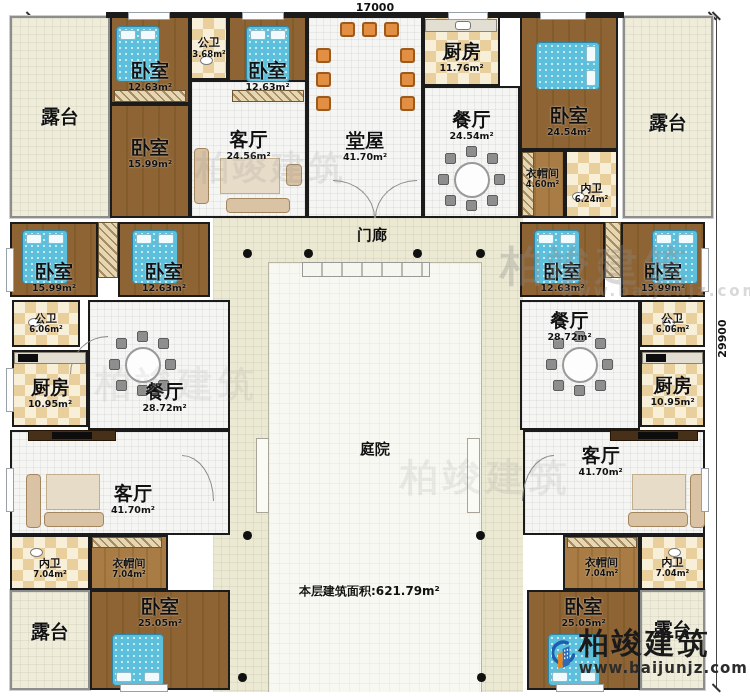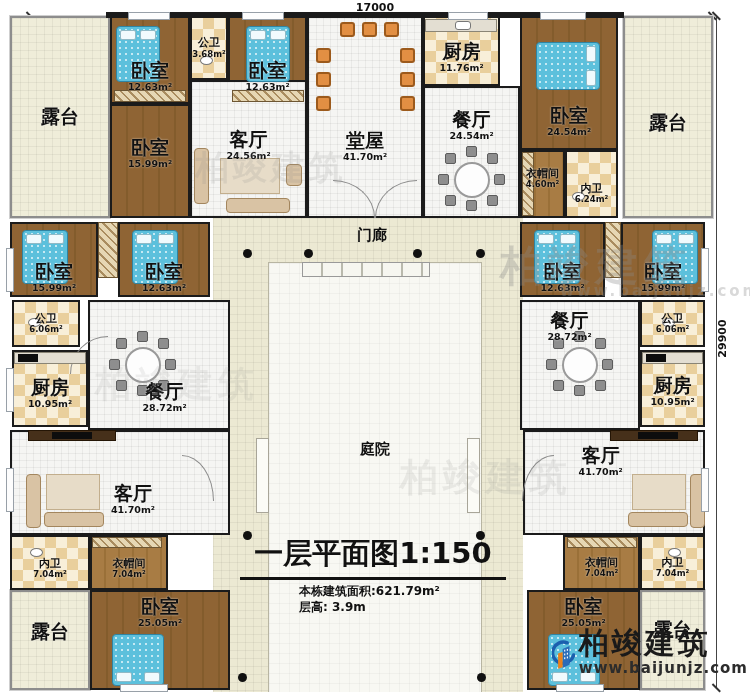--- a/index.html
+++ b/index.html
@@ -405,24 +405,22 @@
   <div class="win" style="left:448px;top:12px;width:40px;height:8px;"></div>
   <div class="win" style="left:540px;top:12px;width:46px;height:8px;"></div>
   <div class="win" style="left:6px;top:248px;width:8px;height:44px;"></div>
   <div class="win" style="left:6px;top:368px;width:8px;height:44px;"></div>
   <div class="win" style="left:6px;top:468px;width:8px;height:44px;"></div>
   <div class="win" style="left:701px;top:248px;width:8px;height:44px;"></div>
   <div class="win" style="left:701px;top:468px;width:8px;height:44px;"></div>
   <div class="win" style="left:120px;top:684px;width:48px;height:8px;"></div>
   <div class="win" style="left:556px;top:684px;width:48px;height:8px;"></div>
 
-  <div class="title">一层平面图1:150</div>
   <div class="info">
-    <div>本栋建筑面积:621.79m²</div>
-    <div>层高: 3.9m</div>
+    <div>本层建筑面积:621.79m²</div>
   </div>
 
   <div class="wm" style="left:195px;top:145px;font-size:34px;opacity:.16;letter-spacing:4px;">柏竣建筑</div>
   <div class="wm" style="left:500px;top:238px;font-size:42px;opacity:.32;letter-spacing:6px;">柏竣建筑</div>
   <div class="wm" style="left:560px;top:282px;font-size:15px;opacity:.32;letter-spacing:3px;">www.baijunjz.com</div>
   <div class="wm" style="left:95px;top:360px;font-size:36px;opacity:.12;letter-spacing:5px;">柏竣建筑</div>
   <div class="wm" style="left:400px;top:452px;font-size:38px;opacity:.14;letter-spacing:5px;">柏竣建筑</div>
 
   <div class="logo">
     <svg width="42" height="58" viewBox="0 0 60 80">

